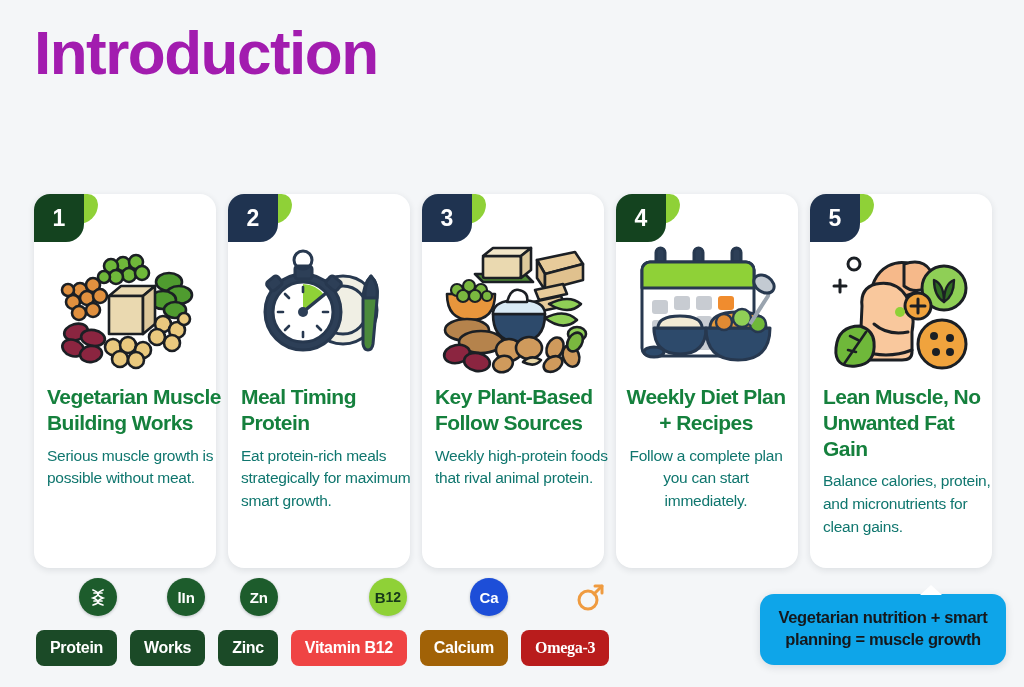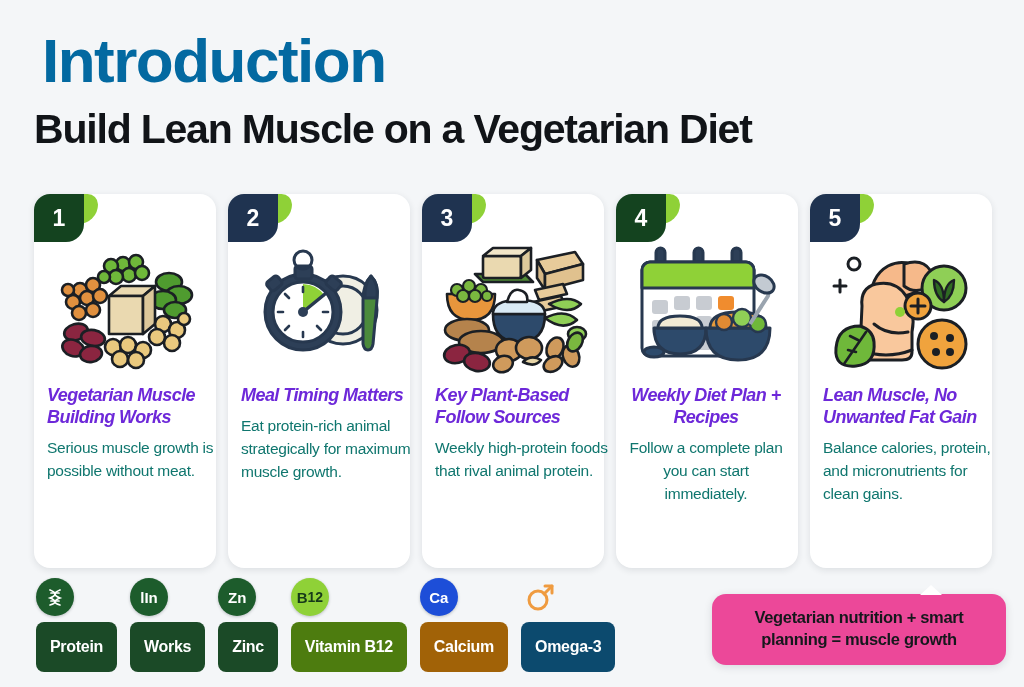--- a/index.html
+++ b/index.html
@@ -18,24 +18,24 @@
   
   #header {
     position: absolute;
     left: 34px;
     top: 22px;
     width: 960px;
   }
   #main-title {
     font-size: 62px;
     font-weight: bold;
-    color: #0369a1;
+    color: #a21caf;
     letter-spacing: -1.5px;
     line-height: 1.0;
-    margin: 8px;
+    margin: 0;
     white-space: nowrap;
   }
   #subtitle {
     font-size: 41px;
     font-weight: bold;
     color: #111418;
     letter-spacing: -1.2px;
     line-height: 1.0;
     margin: 17px 0 0 0;
     white-space: nowrap;
@@ -109,27 +109,26 @@
   }
   .card-art svg { display: block; }
 
   .card-text {
     position: absolute;
     left: 13px;
     top: 190px;
     width: 175px;
   }
   .card-title {
-    font-size: 18px;
-    font-weight: bold;
-    color: #6d28d9;
+    font-size: 21px;
+    font-weight: bold;
+    color: #15803d;
     line-height: 1.23;
     letter-spacing: -0.55px;
     margin: 0;
-    font-style: italic;
   }
   .card-desc {
     font-size: 15.5px;
     color: #0f766e;
     line-height: 1.47;
     letter-spacing: -0.25px;
     margin: 9px 0 0 0;
   }
   .card.centered .card-text { left: 4px; width: 172px; text-align: center; }
 
@@ -138,21 +137,22 @@
     position: absolute;
     left: 36px;
     top: 578px;
     display: flex;
     gap: 13px;
     align-items: flex-start;
   }
   .nutrient {
     display: flex;
     flex-direction: column;
-    align-items: flex-start;
+    align-items: flex-end;
+    gap: 8px;
   }
   .nutrient-icon {
     width: 38px;
     height: 38px;
     border-radius: 50%;
     display: flex;
     align-items: center;
     justify-content: center;
     color: #ffffff;
     font-size: 15px;
@@ -160,42 +160,42 @@
     box-shadow: 0 1px 3px rgba(20,30,40,0.25);
   }
   .nutrient-icon.ni-green { background: #1d5c2c; }
   .nutrient-icon.ni-lime  { background: #8fd137; color: #16391a; }
   .nutrient-icon.ni-navy  { background: #1d4ed8; }
   .nutrient-icon.ni-plain { background: transparent; box-shadow: none; }
 
   .nutrient-pill {
     margin-top: 6px;
     height: 28px;
-    padding: 11px 14px;
+    padding: 4px 14px;
     border-radius: 8px;
     display: flex;
     align-items: center;
     justify-content: center;
     font-size: 16px;
     font-weight: bold;
     letter-spacing: -0.3px;
     white-space: nowrap;
   }
   .pill-darkgreen { background: #1b4a27; color: #ffffff; }
-  .pill-lime      { background: #4d7c0f; color: #ffffff; }
+  .pill-lime      { background: #ef4444; color: #ffffff; }
   .pill-navy      { background: #a16207; color: #ffffff; }
-  .pill-orange    { background: #0c4a6e; color: #ffffff; }
+  .pill-orange    { background: #b91c1c; color: #ffffff; font-family: Liberation Serif, serif; }
 
   
   #callout {
     position: absolute;
     right: 18px;
     bottom: 22px;
-    width: 294px;
-    background: #ec4899;
+    width: 246px;
+    background: #0ea5e9;
     border-radius: 14px;
     box-shadow: 0 2px 8px rgba(24,34,48,0.13);
     padding: 13px 14px 14px 14px;
     box-sizing: border-box;
     text-align: center;
   }
   #callout-text {
     font-size: 16.5px;
     font-weight: bold;
     color: #15181c;
@@ -212,21 +212,20 @@
     border-left: 11px solid transparent;
     border-right: 11px solid transparent;
     border-bottom: 10px solid #ffffff;
   }
 </style>
 </head>
 <body>
 
 <div id="header">
   <h1 id="main-title">Introduction</h1>
-  <h2 id="subtitle">Build Lean Muscle on a Vegetarian Diet</h2>
 </div>
 
 <div id="cards-row">
 
   <div class="card">
     <div class="num-badge-wrap">
       <div class="num-quarter"></div>
       <div class="num-badge green">1</div>
     </div>
     <div class="card-art">
@@ -333,22 +332,22 @@
             <line x1="33" y1="72" x2="38" y2="72"></line>
             <line x1="78" y1="72" x2="83" y2="72"></line>
             <line x1="40" y1="54" x2="44" y2="58"></line>
             <line x1="40" y1="90" x2="44" y2="86"></line>
             <line x1="76" y1="90" x2="72" y2="86"></line>
           </g>
         </g>
       </svg>
     </div>
     <div class="card-text">
-      <p class="card-title">Meal Timing Matters</p>
-      <p class="card-desc">Eat protein-rich animal strategically for maximum muscle growth.</p>
+      <p class="card-title">Meal Timing Protein</p>
+      <p class="card-desc">Eat protein-rich meals strategically for maximum smart growth.</p>
     </div>
   </div>
 
   <div class="card">
     <div class="num-badge-wrap">
       <div class="num-quarter"></div>
       <div class="num-badge navy">3</div>
     </div>
     <div class="card-art">
       <svg width="152" height="136" viewBox="0 0 152 136">

